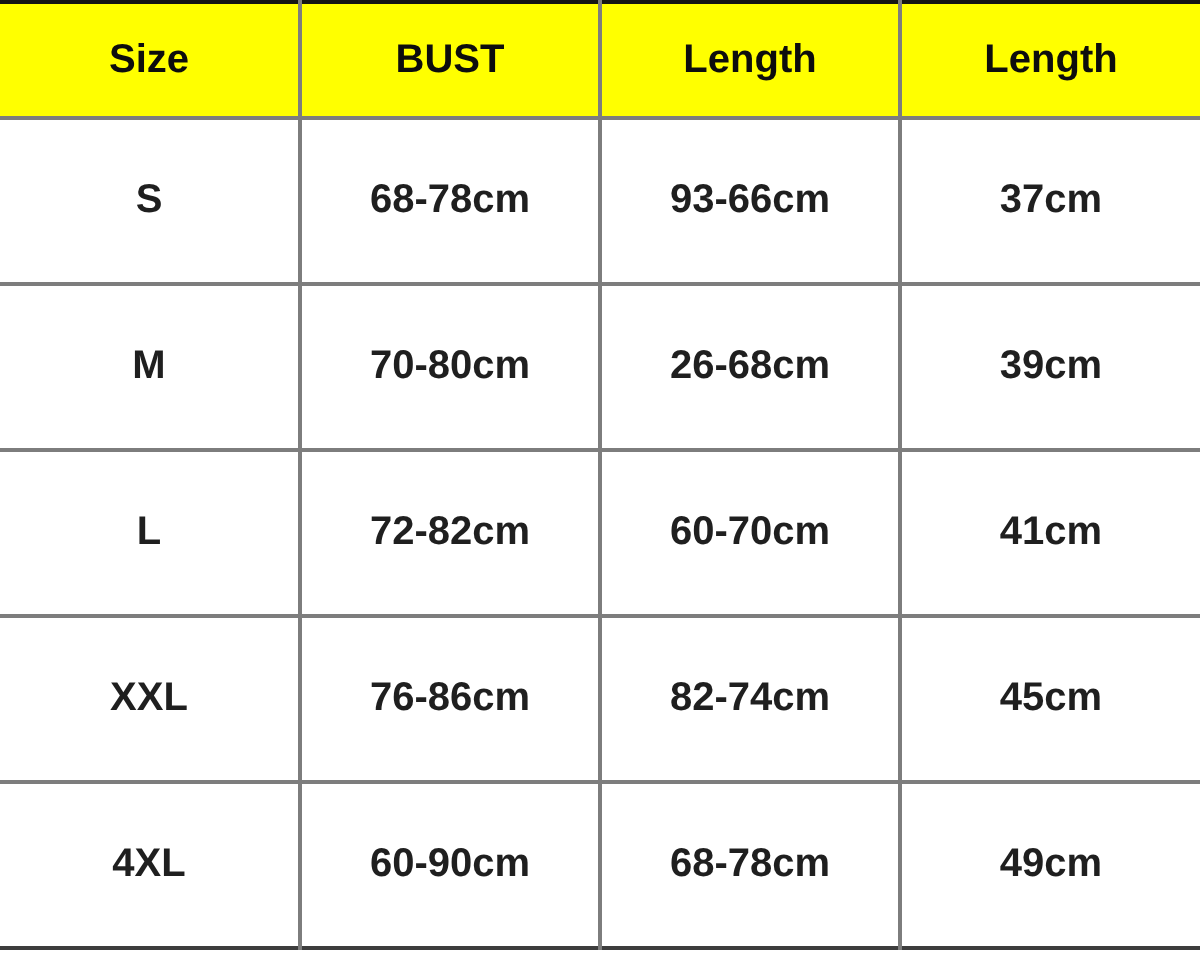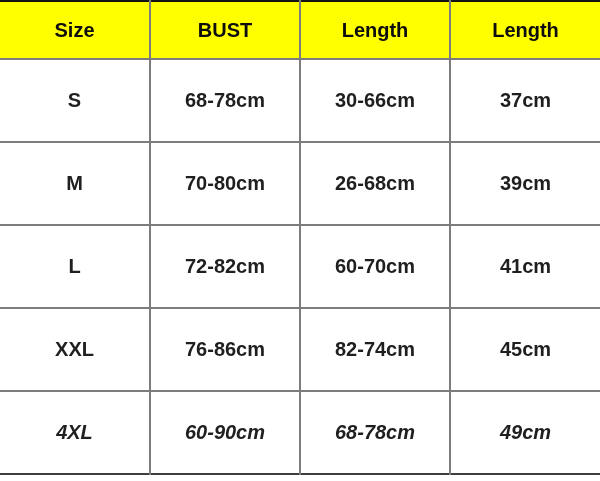--- a/index.html
+++ b/index.html
@@ -31,40 +31,40 @@
     font-size: 20px;
     height: 56px;
     border-top: none;
   }
   td {
     color: #1f1f1f;
     font-size: 20px;
   }
   th:first-child, td:first-child { border-left: none; margin-top: 40px; }
   th:last-child,  td:last-child  { border-right: none; margin-left: 41px; }
-  tr:last-child td { border-bottom: none; font-style: italic; }
+  tr:last-child td { border-bottom: none; }
 </style>
 </head>
 <body>
 
 <div class="page">
   <table class="size-chart">
     <thead>
       <tr>
         <th>Size</th>
         <th>BUST</th>
         <th>Length</th>
         <th>Length</th>
       </tr>
     </thead>
     <tbody>
       <tr>
         <td>S</td>
         <td>68-78cm</td>
-        <td>30-66cm</td>
+        <td>93-66cm</td>
         <td>37cm</td>
       </tr>
       <tr>
         <td>M</td>
         <td>70-80cm</td>
         <td>26-68cm</td>
         <td>39cm</td>
       </tr>
       <tr>
         <td>L</td>

